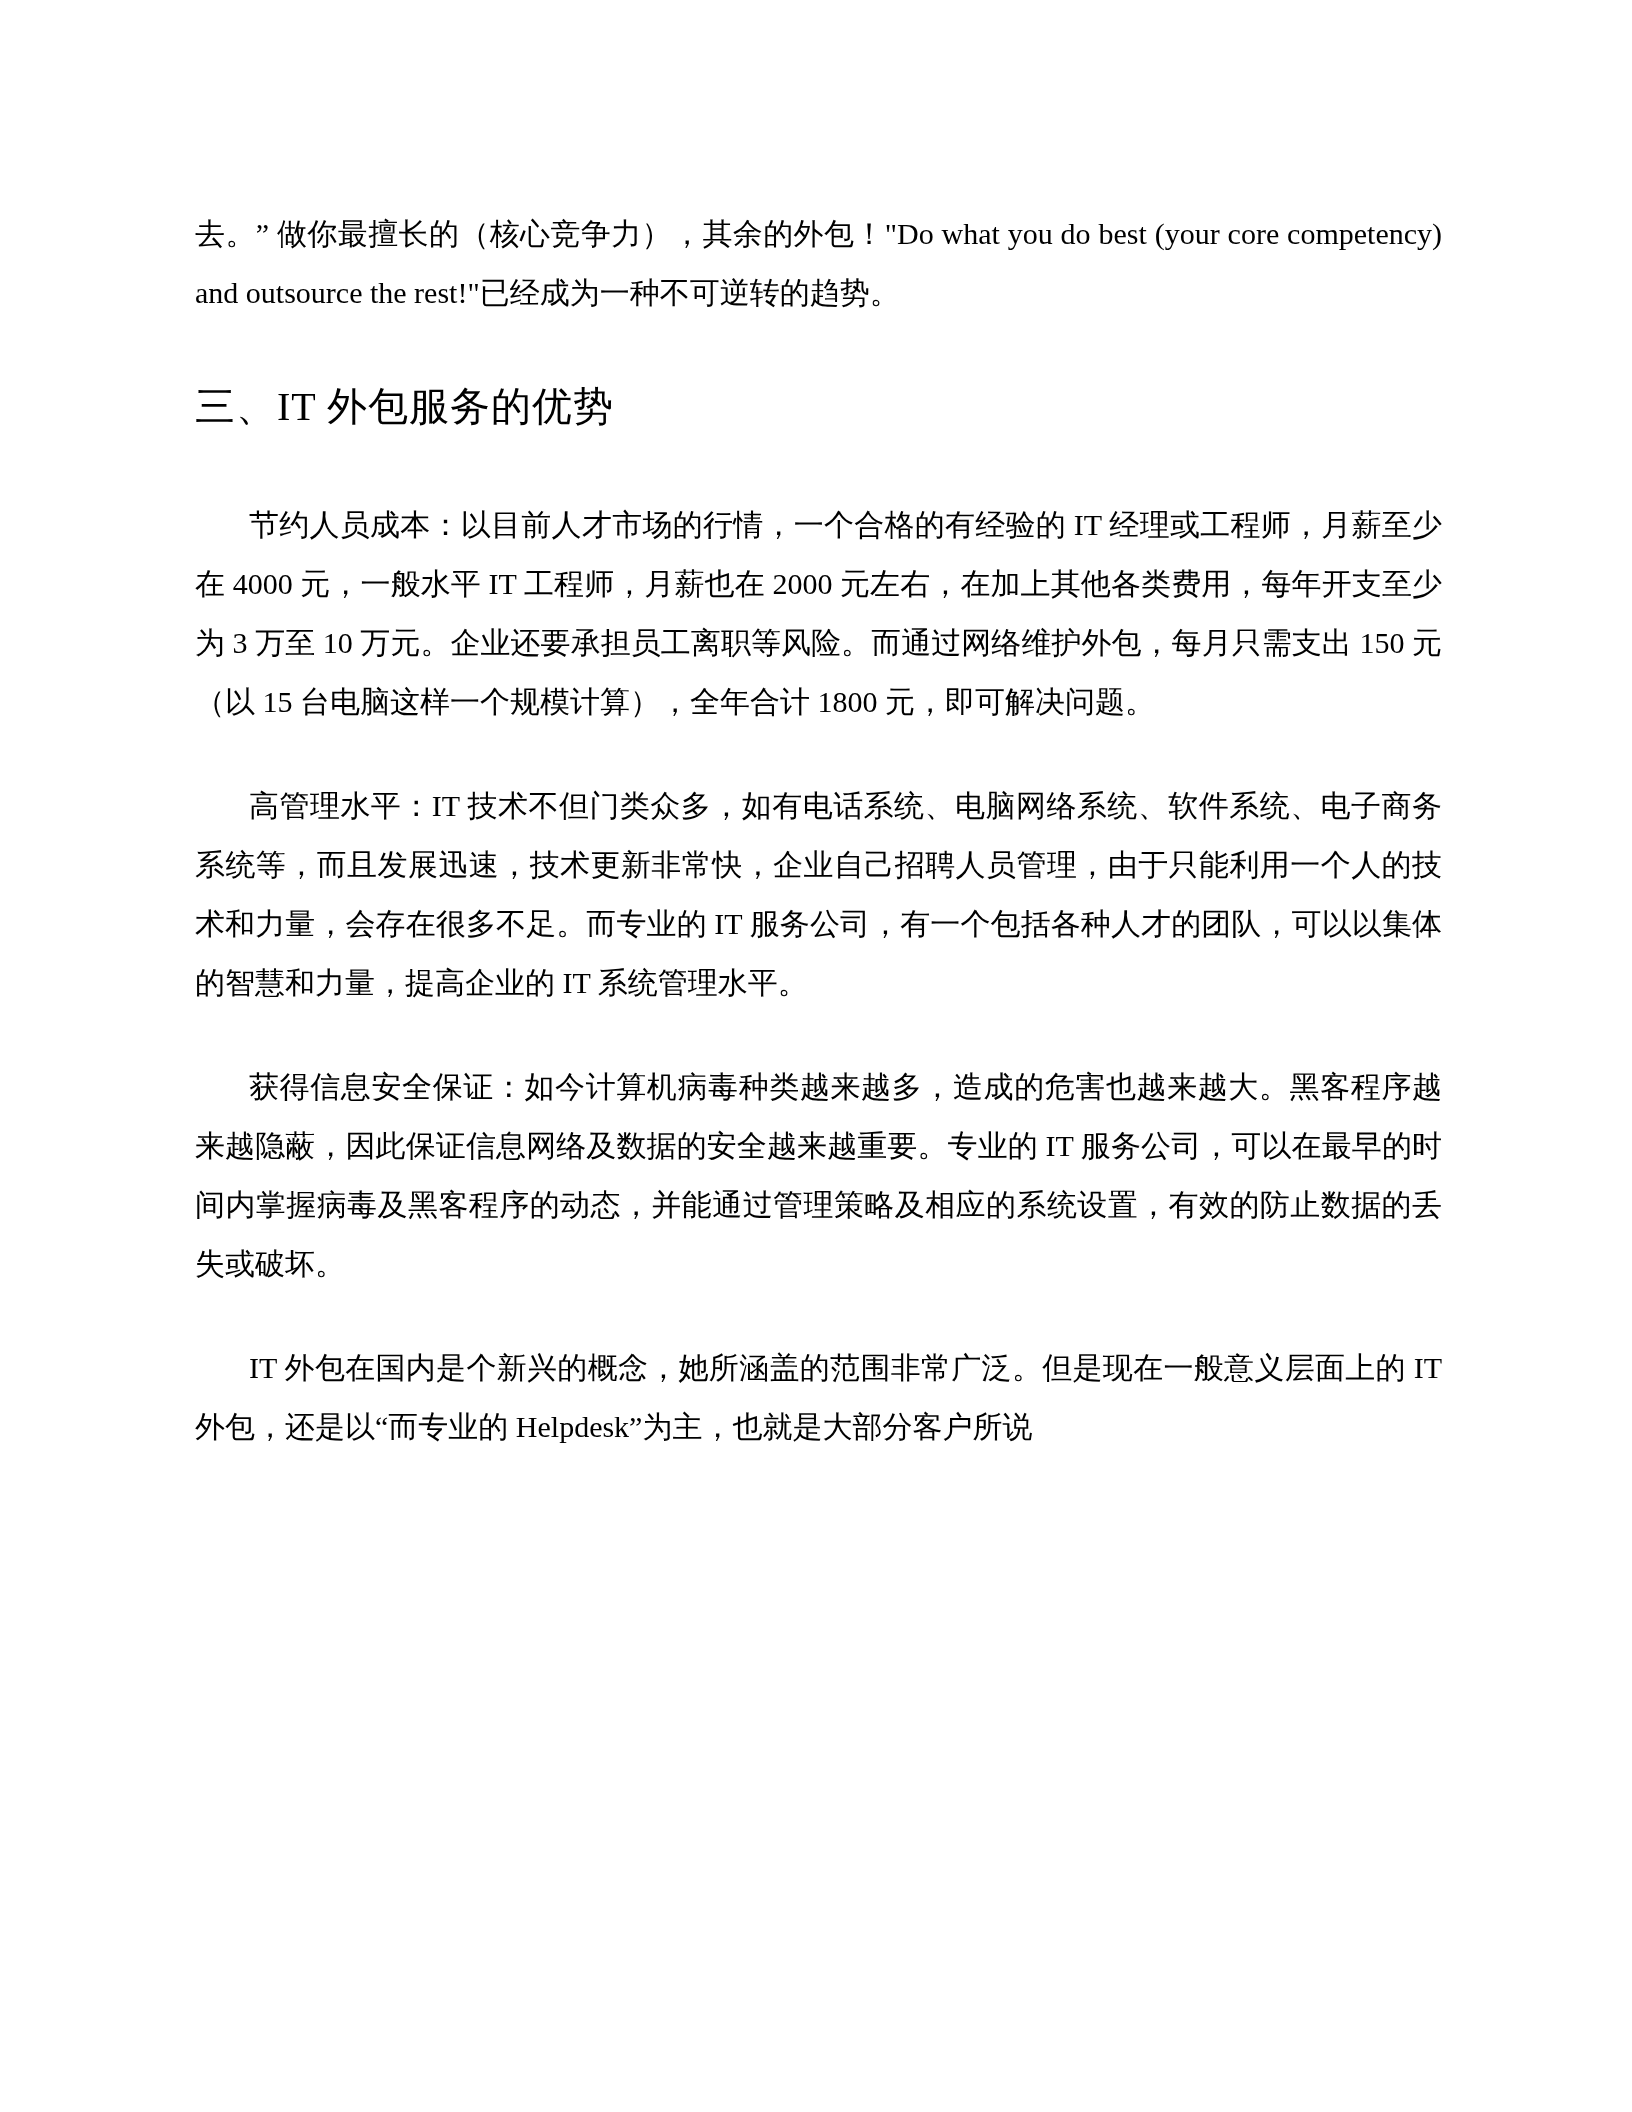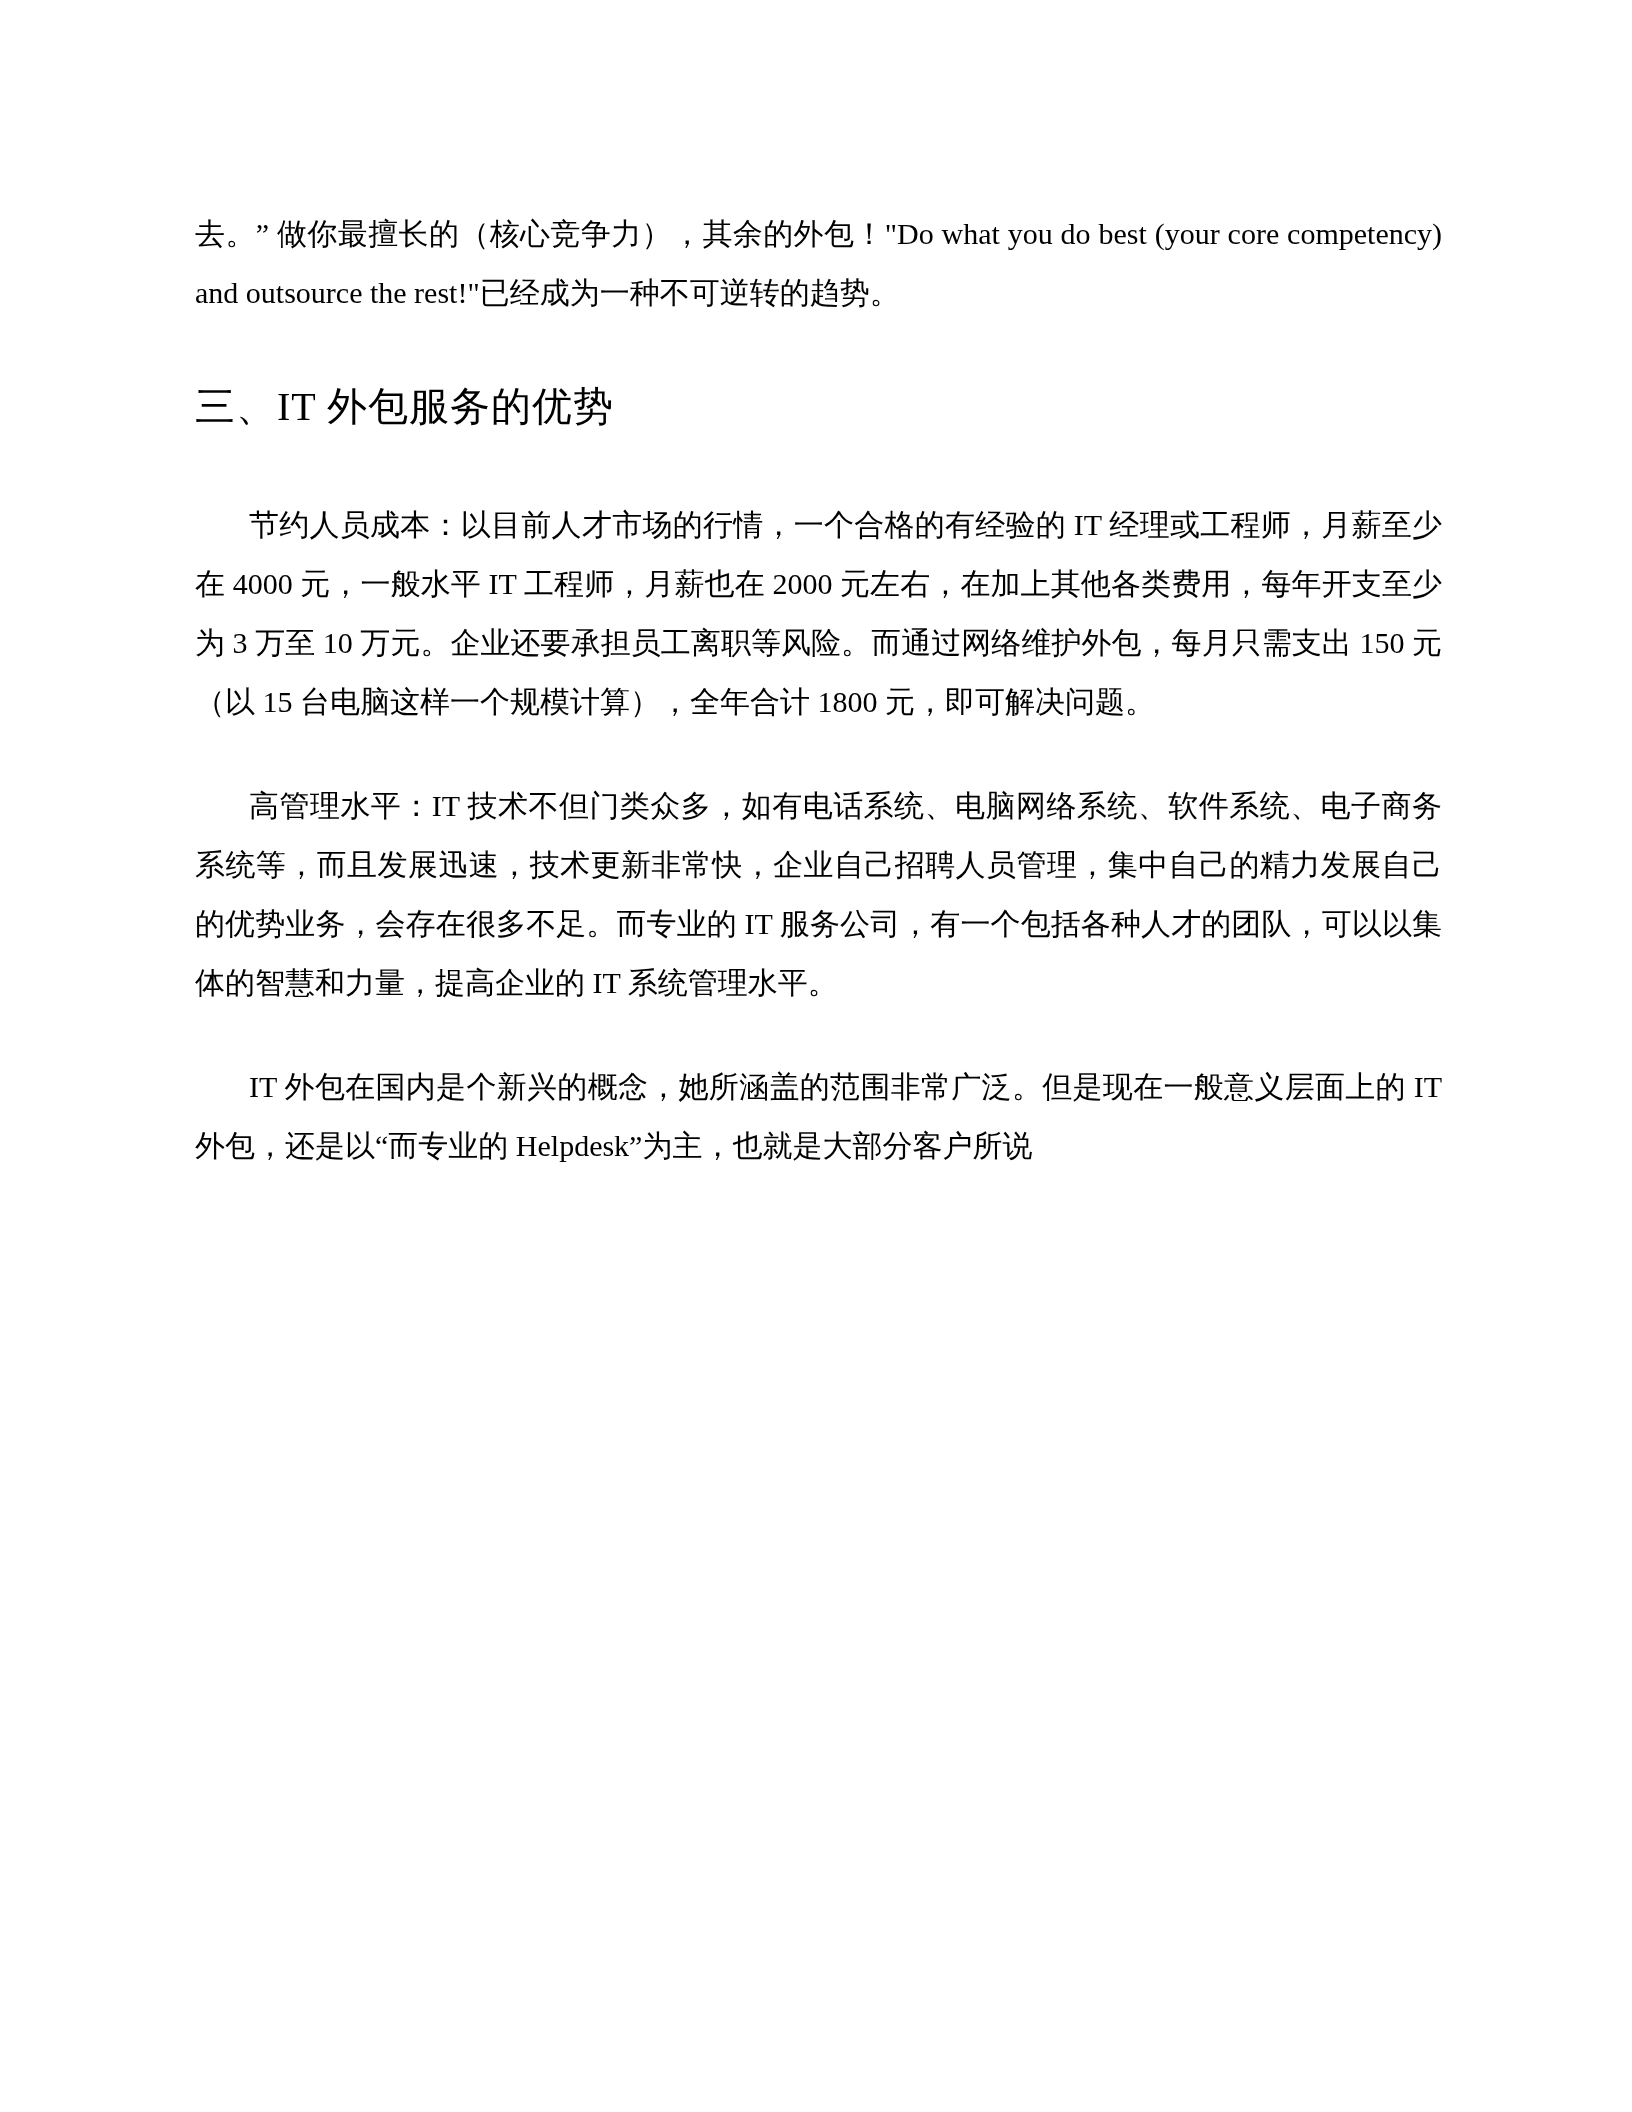--- a/index.html
+++ b/index.html
@@ -45,17 +45,18 @@
 <body>
 
 <div class="page">
   <p class="para no-indent">去。” 做你最擅长的（核心竞争力），其余的外包！"Do what you do best (your core competency) and outsource the rest!"已经成为一种不可逆转的趋势。</p>
 
 
   <h2 class="heading">三、IT 外包服务的优势</h2>
 
   <p class="para">节约人员成本：以目前人才市场的行情，一个合格的有经验的 IT 经理或工程师，月薪至少在 4000 元，一般水平 IT 工程师，月薪也在 2000 元左右，在加上其他各类费用，每年开支至少为 3 万至 10 万元。企业还要承担员工离职等风险。而通过网络维护外包，每月只需支出 150 元（以 15 台电脑这样一个规模计算），全年合计 1800 元，即可解决问题。</p>
 
-  <p class="para">高管理水平：IT 技术不但门类众多，如有电话系统、电脑网络系统、软件系统、电子商务系统等，而且发展迅速，技术更新非常快，企业自己招聘人员管理，集中自己的精力发展自己的优势业务，会存在很多不足。而专业的 IT 服务公司，有一个包括各种人才的团队，可以以集体的智慧和力量，提高企业的 IT 系统管理水平。</p>
+  <p class="para">高管理水平：IT 技术不但门类众多，如有电话系统、电脑网络系统、软件系统、电子商务系统等，而且发展迅速，技术更新非常快，企业自己招聘人员管理，由于只能利用一个人的技术和力量，会存在很多不足。而专业的 IT 服务公司，有一个包括各种人才的团队，可以以集体的智慧和力量，提高企业的 IT 系统管理水平。</p>
 
+  <p class="para">获得信息安全保证：如今计算机病毒种类越来越多，造成的危害也越来越大。黑客程序越来越隐蔽，因此保证信息网络及数据的安全越来越重要。专业的 IT 服务公司，可以在最早的时间内掌握病毒及黑客程序的动态，并能通过管理策略及相应的系统设置，有效的防止数据的丢失或破坏。</p>
 
   <p class="para">IT 外包在国内是个新兴的概念，她所涵盖的范围非常广泛。但是现在一般意义层面上的 IT 外包，还是以“而专业的 Helpdesk”为主，也就是大部分客户所说</p>
 </div>
 
 </body></html>

